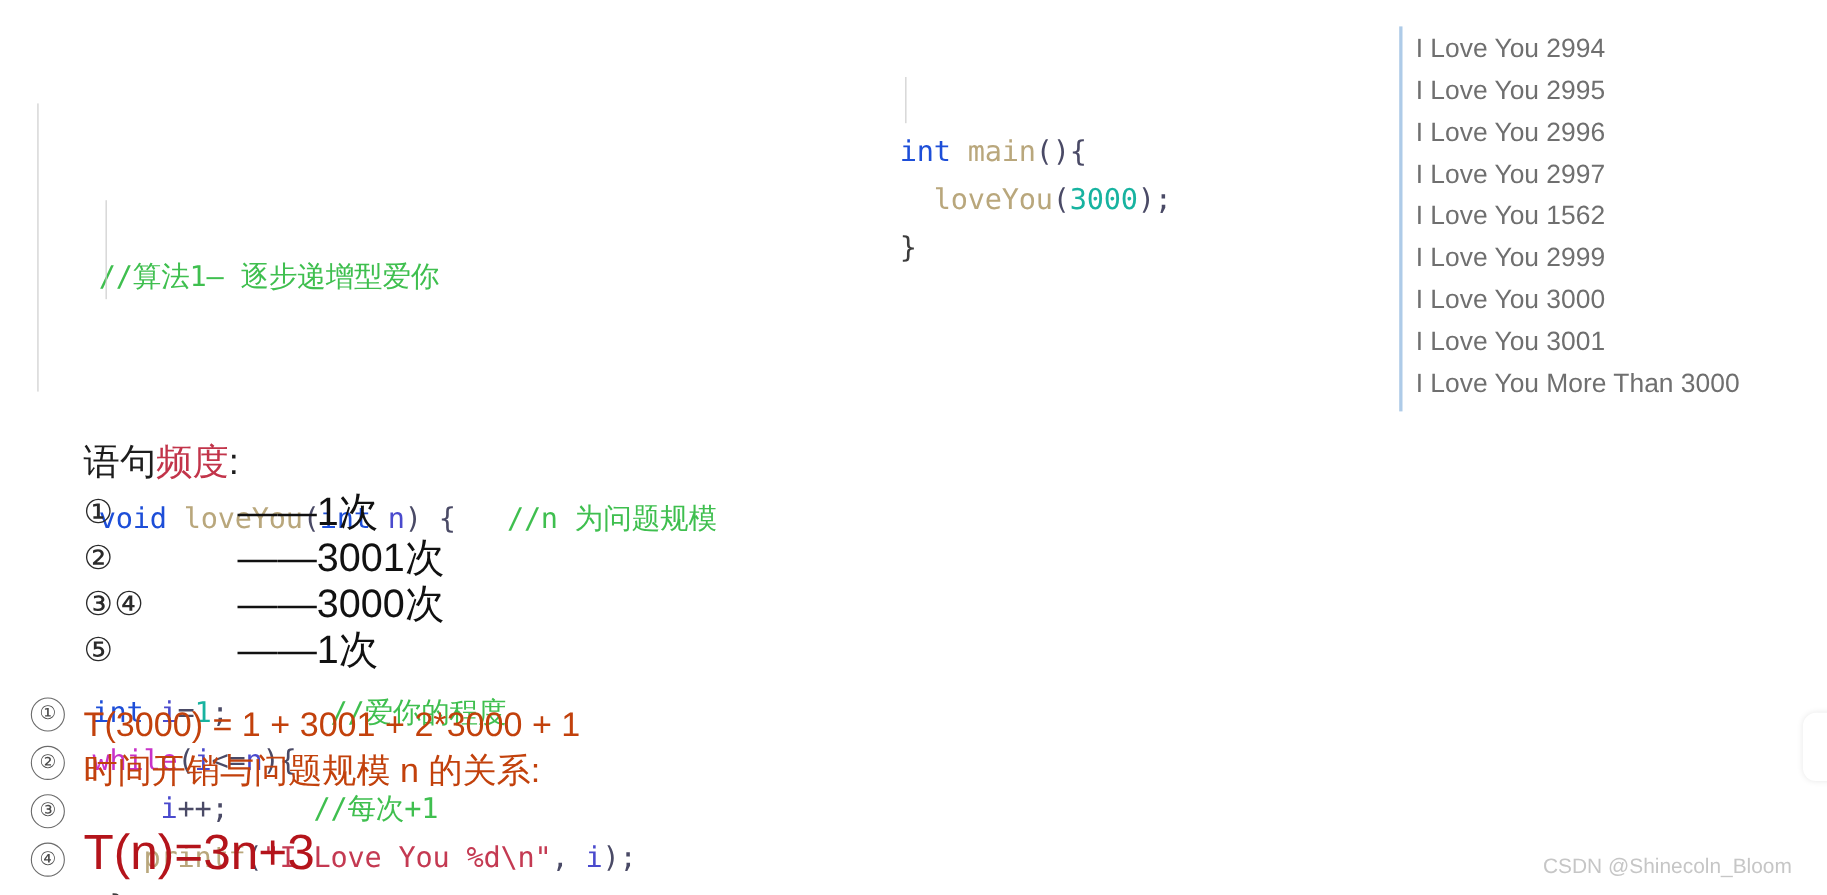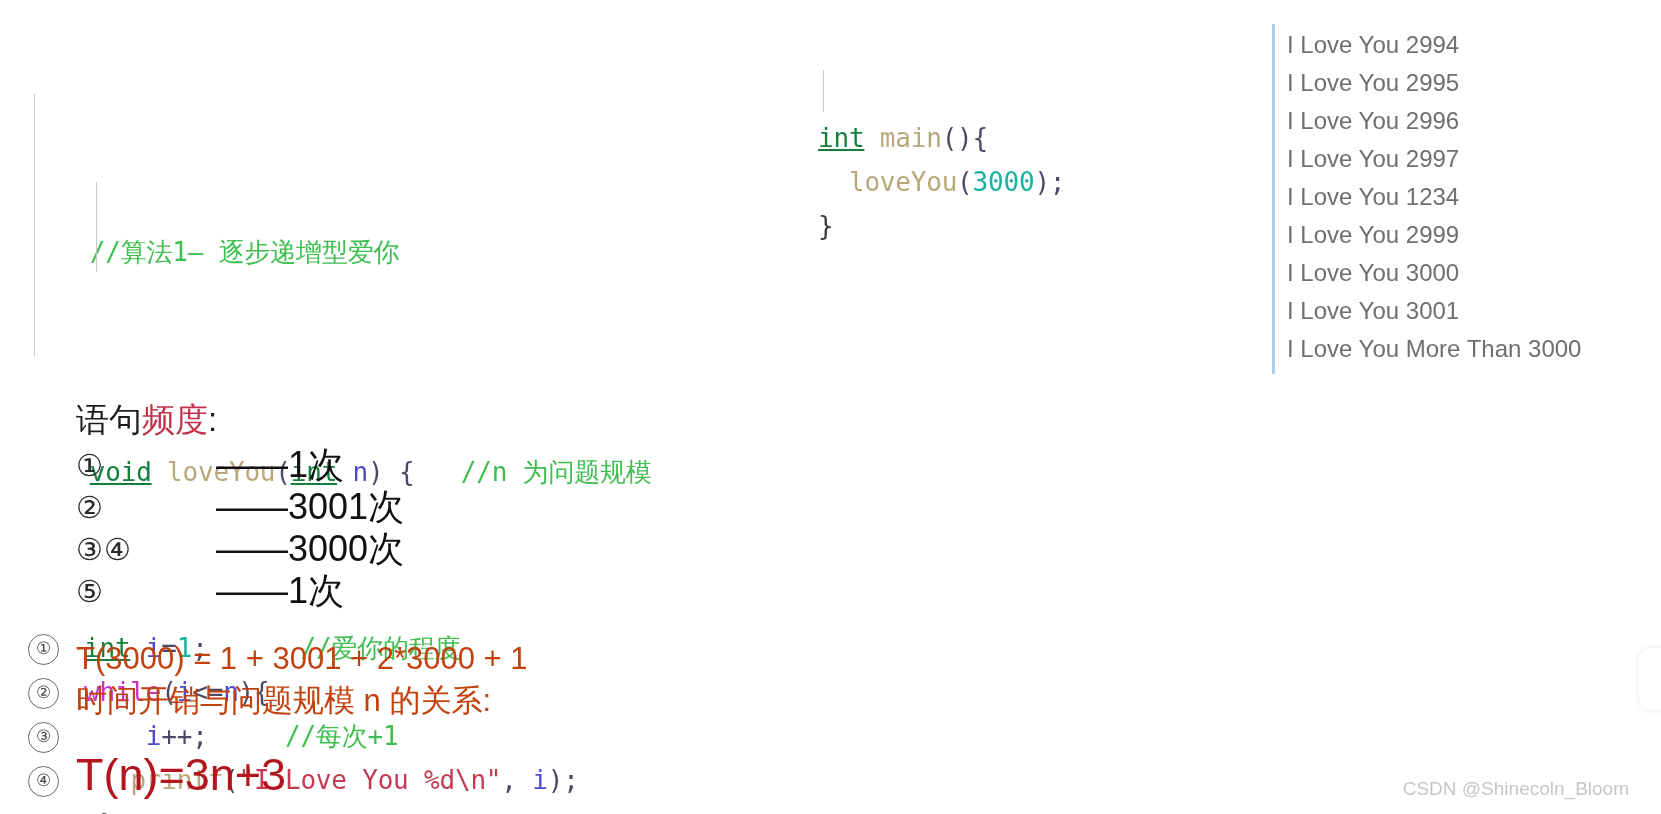--- a/index.html
+++ b/index.html
@@ -22,21 +22,21 @@
   .code-pane {
     position: absolute;
     font-family: "DejaVu Sans Mono", "Liberation Mono", monospace;
     font-size: 26px;
     line-height: 44px;
     white-space: pre;
     letter-spacing: -0.2px;
   }
   .code-line { position: relative; height: 44px; white-space: pre; }
 
-  .kw        { color: #15803d; text-decoration: underline; }       
+  .kw        { color: #1d4ed8; }       
   .kw-flow   { color: #c832c8; }       
   .fn        { color: #b9a77c; }       
   .num       { color: #17b3a0; }       
   .str       { color: #c43a52; }       
   .var       { color: #4a4acd; }       
   .punc      { color: #4a4a66; }
   .cmt       { color: #3fbf4f; }       
   .plain     { color: #3d3d3d; }
 
   
@@ -184,21 +184,21 @@
 <div class="code-pane" id="code-main">
   <div id="code-main-body"><div class="code-line"><span class="kw">int</span><span class="fn"> main</span><span class="punc">(){</span></div><div class="code-line"><span>  </span><span class="fn">loveYou</span><span class="punc">(</span><span class="num">3000</span><span class="punc">);</span></div><div class="code-line"><span class="plain">}</span></div></div>
 <div class="guide" style="left: 5px; top: 42px; height: 42px;"></div></div>
 
 <div id="console">
   <div id="console-lines">
       <div class="out-line">I Love You 2994</div>
       <div class="out-line">I Love You 2995</div>
       <div class="out-line">I Love You 2996</div>
       <div class="out-line">I Love You 2997</div>
-      <div class="out-line">I Love You 1234</div>
+      <div class="out-line">I Love You 1562</div>
       <div class="out-line">I Love You 2999</div>
       <div class="out-line">I Love You 3000</div>
       <div class="out-line">I Love You 3001</div>
       <div class="out-line">I Love You More Than 3000</div>
     </div>
 </div>
 
 <div id="analysis">
 
   <div class="freq-title"><span>语句</span><span class="hl">频度</span><span>:</span></div>

